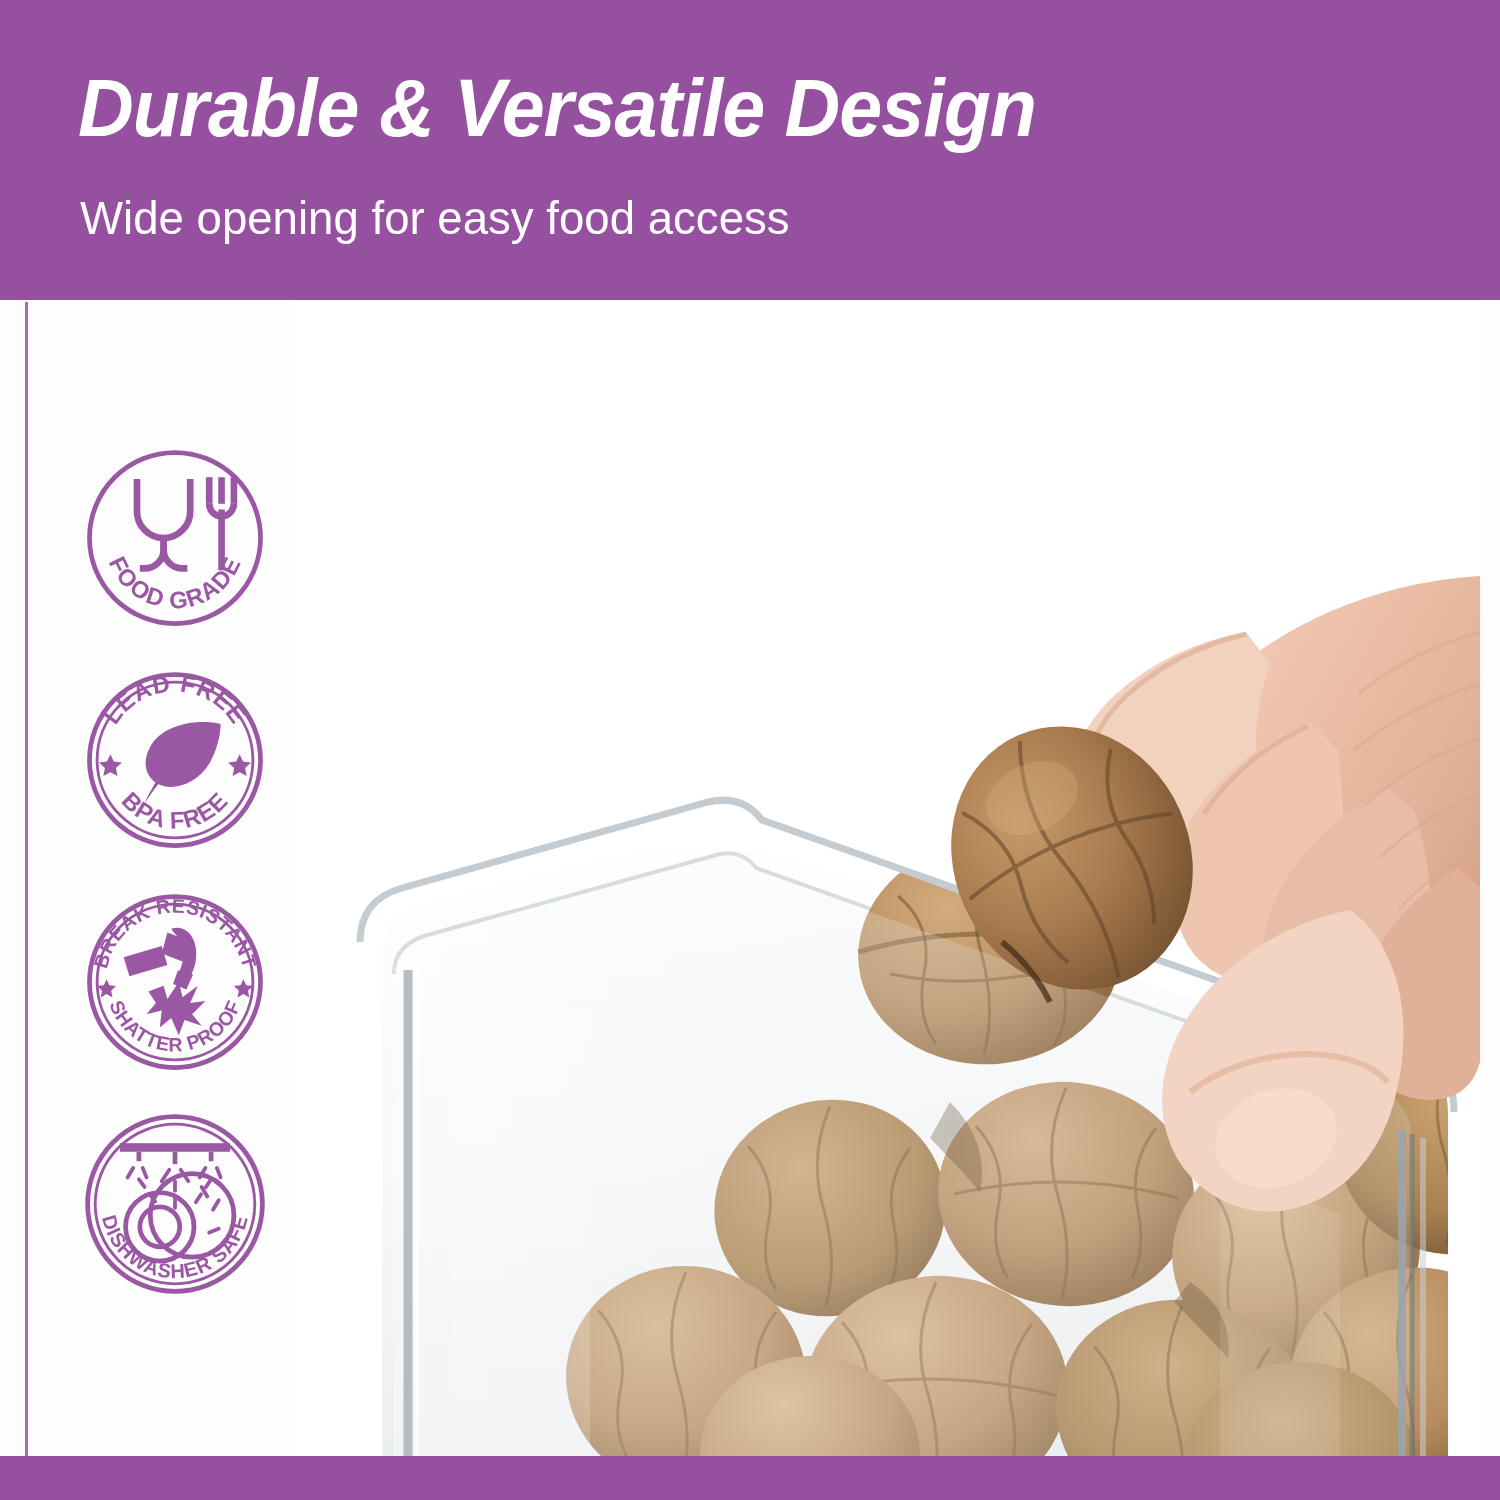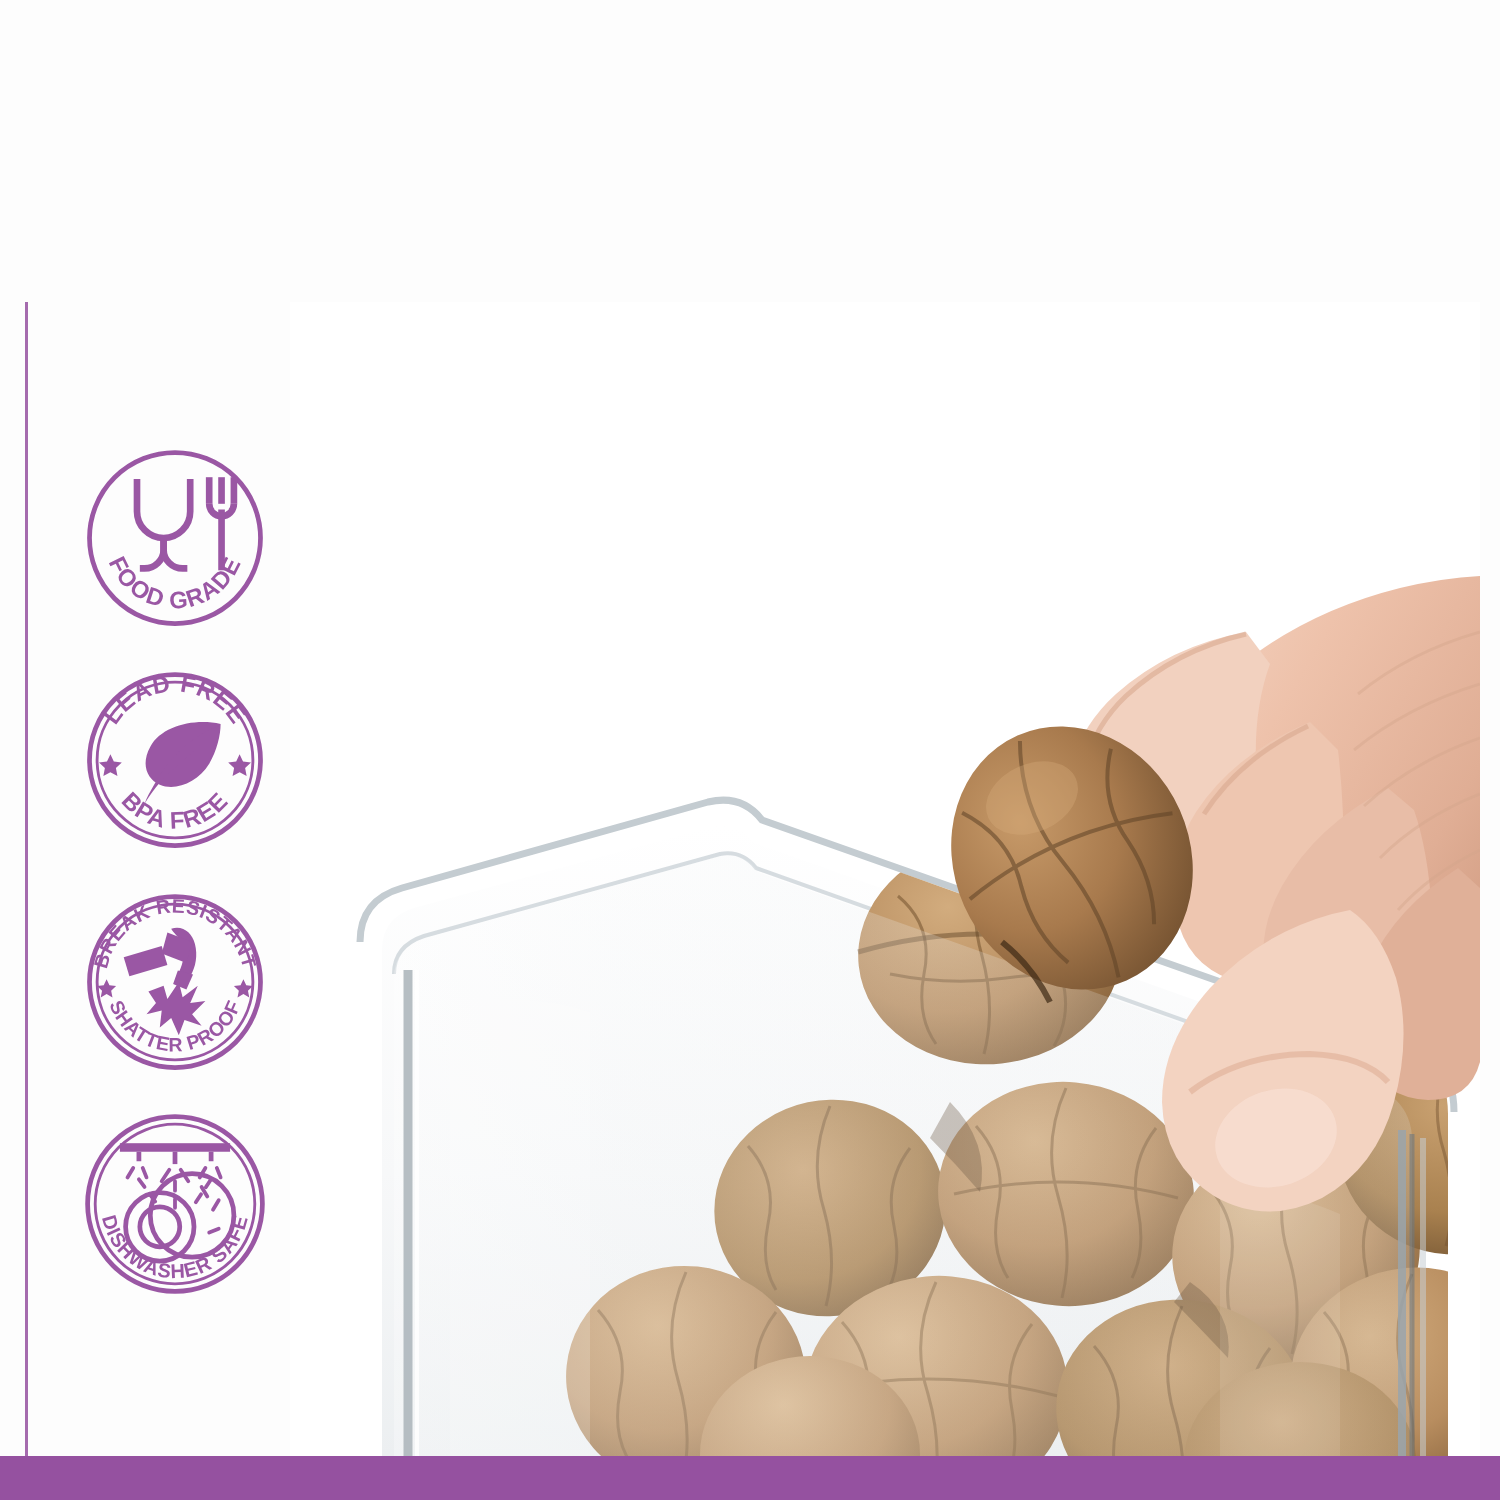--- a/index.html
+++ b/index.html
@@ -56,20 +56,24 @@
     position:absolute;left:290px;top:302px;width:1190px;height:1154px;
     overflow:hidden;background:#ffffff;
   }
   #photo svg{display:block;width:1190px;height:1154px;}
 </style>
 </head>
 <body>
 
 <div id="page">
 
+  <div id="banner">
+    <div id="banner-title">Durable &amp; Versatile Design</div>
+    <div id="banner-sub">Wide opening for easy food access</div>
+  </div>
 
   <div class="side-rule" id="rule-left"></div>
   <div class="side-rule" id="rule-right"></div>
 
   <div id="badges">
 
     <div class="badge">
       <svg viewBox="0 0 200 200" xmlns="http://www.w3.org/2000/svg">
         <defs>
           <path id="arcBottom1" d="M 26 100 A 74 74 0 0 0 174 100"></path>

